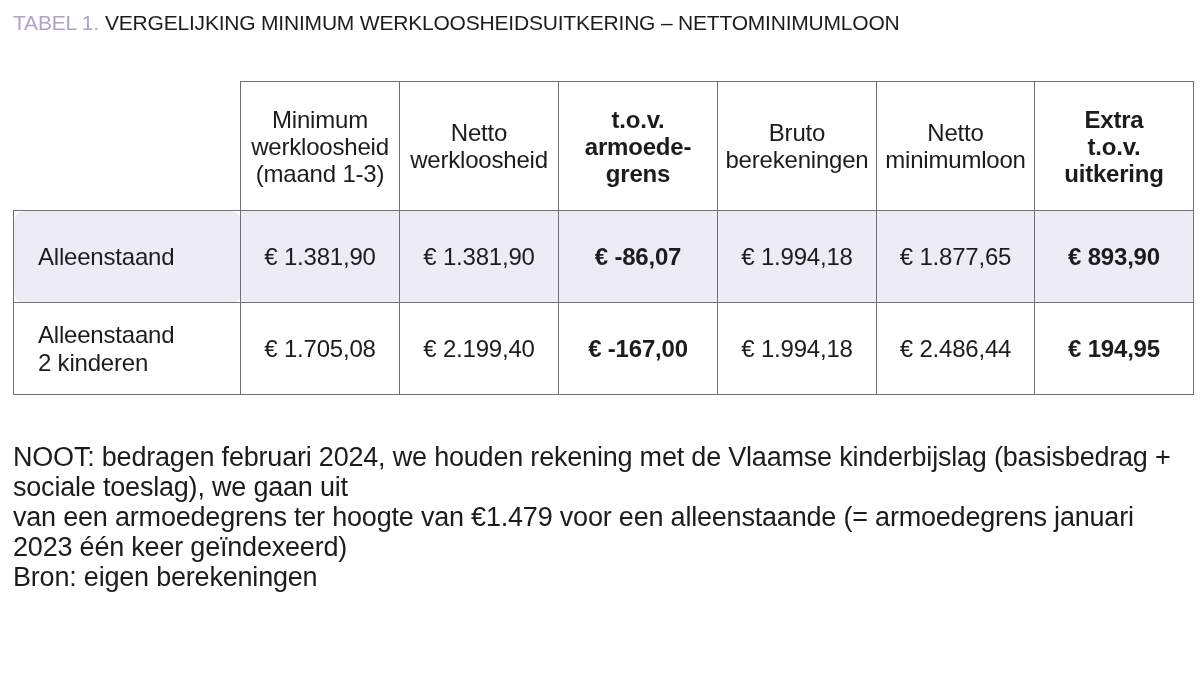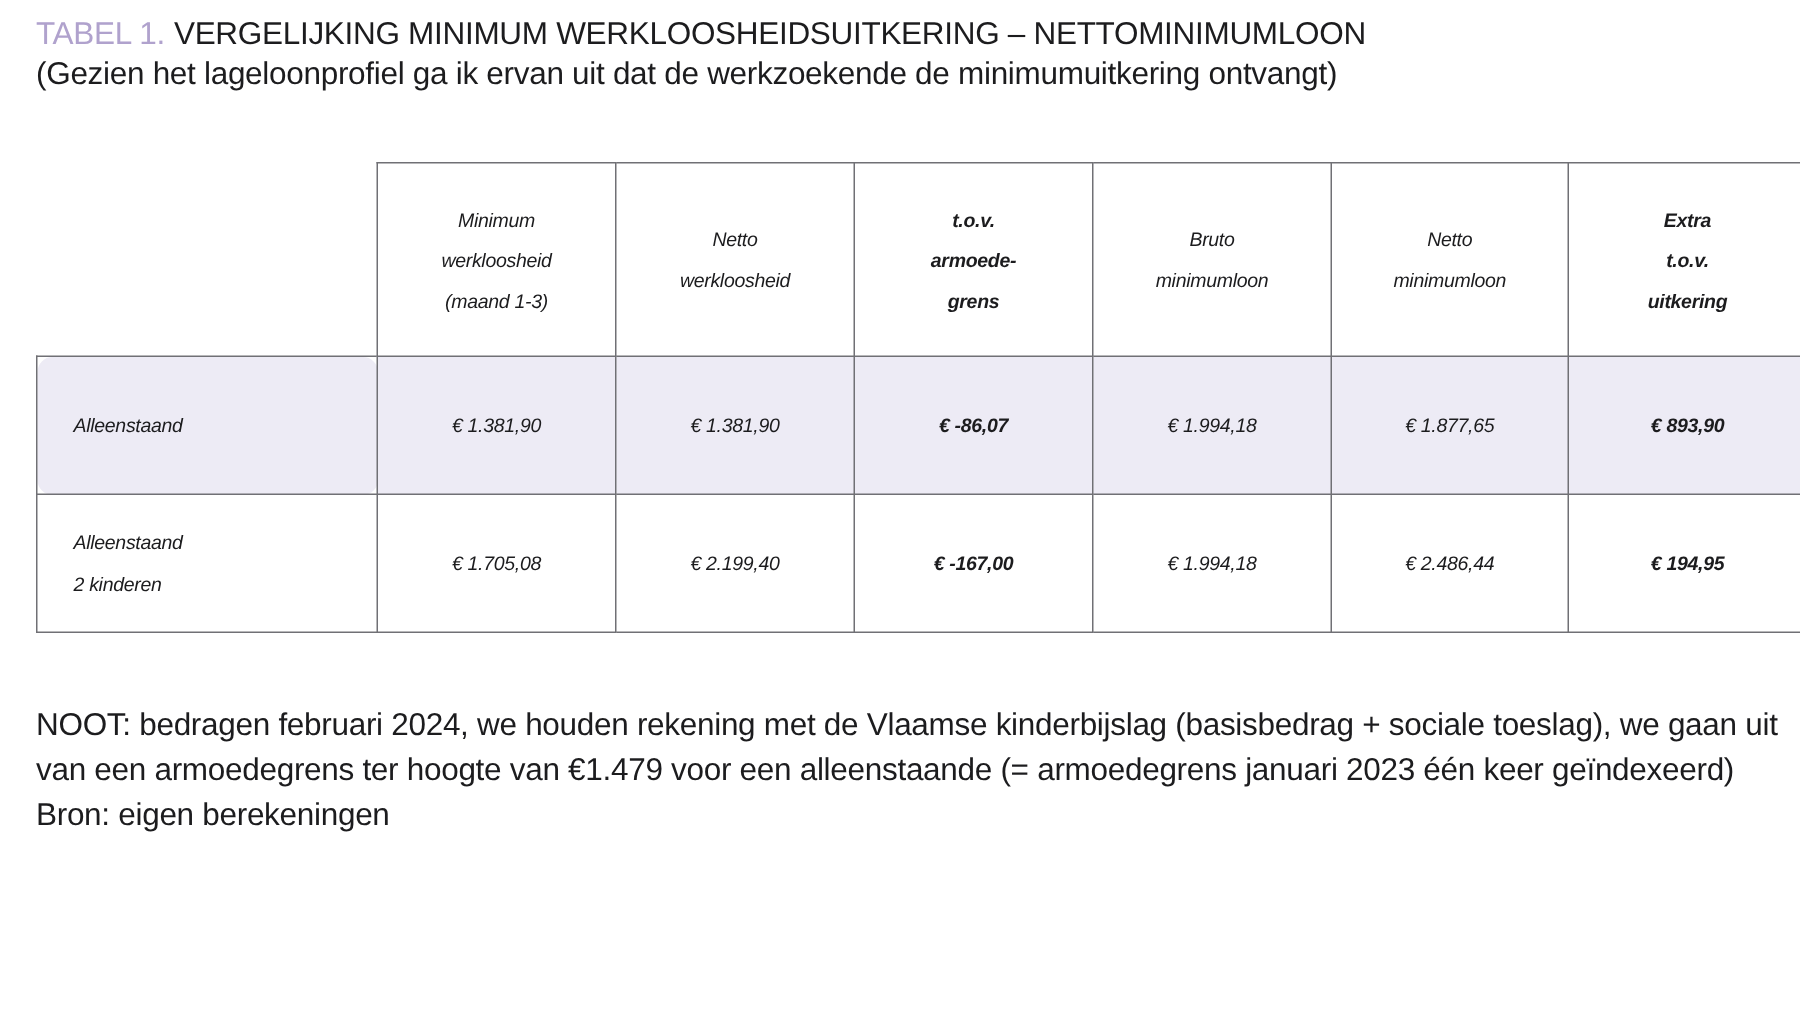--- a/index.html
+++ b/index.html
@@ -9,21 +9,21 @@
   }
   body {
     width: 1200px;
     height: 677px;
     overflow: hidden;
     font-family: "Liberation Sans", sans-serif;
     color: #1c1c1e;
     letter-spacing: -0.2px;
   }
   .wrap {
-    padding: 10px 10px 0 24px;
+    padding: 10px 10px 0 13px;
   }
   .title-block {
     font-size: 21px;
     line-height: 26px;
   }
   .title-line {
     white-space: nowrap;
   }
   .title-accent {
     color: #b0a2cd;
@@ -34,22 +34,21 @@
   }
   .subtitle {
     font-size: 21px;
     line-height: 27px;
   }
   table.cmp {
     border-collapse: collapse;
     table-layout: fixed;
     width: 1180px;
     margin-top: 45px;
-    font-size: 13px;
-    font-style: italic;
+    font-size: 24px;
   }
   table.cmp th, table.cmp td {
     border: 1px solid #707075;
     text-align: center;
     vertical-align: middle;
     padding: 0 6px;
     background: #ffffff;
   }
   table.cmp thead th {
     height: 128px;
@@ -72,35 +71,34 @@
     padding-left: 24px;
     white-space: pre-line;
     line-height: 28px;
     border-radius: 10px;
   }
   table.cmp tr.shaded td {
     background: #edebf5;
   }
   .note {
     margin-top: 47px;
-    font-size: 21px;
+    font-size: 27px;
     line-height: 30px;
     white-space: pre-line;
   }
 </style>
 </head>
 <body>
 
 <div class="wrap">
 
   <div class="title-block">
     <div class="title-line">
       <span class="title-accent">TABEL 1.</span><span class="title-main">VERGELIJKING MINIMUM WERKLOOSHEIDSUITKERING – NETTOMINIMUMLOON</span>
     </div>
-    <div class="subtitle">(Gezien het lageloonprofiel ga ik ervan uit dat de werkzoekende de minimumuitkering ontvangt)</div>
   </div>
 
   <table class="cmp">
     <colgroup>
       <col style="width:227px">
       <col style="width:159px">
       <col style="width:159px">
       <col style="width:159px">
       <col style="width:159px">
       <col style="width:158px">
@@ -111,21 +109,21 @@
         <th class="ghost"></th>
         <th>Minimum
 werkloosheid
 (maand 1-3)</th>
         <th>Netto
 werkloosheid</th>
         <th class="bold">t.o.v.
 armoede-
 grens</th>
         <th>Bruto
-minimumloon</th>
+berekeningen</th>
         <th>Netto
 minimumloon</th>
         <th class="bold">Extra
 t.o.v.
 uitkering</th>
       </tr>
     </thead>
     <tbody>
       <tr class="shaded">
         <td class="rowlabel">Alleenstaand</td>

